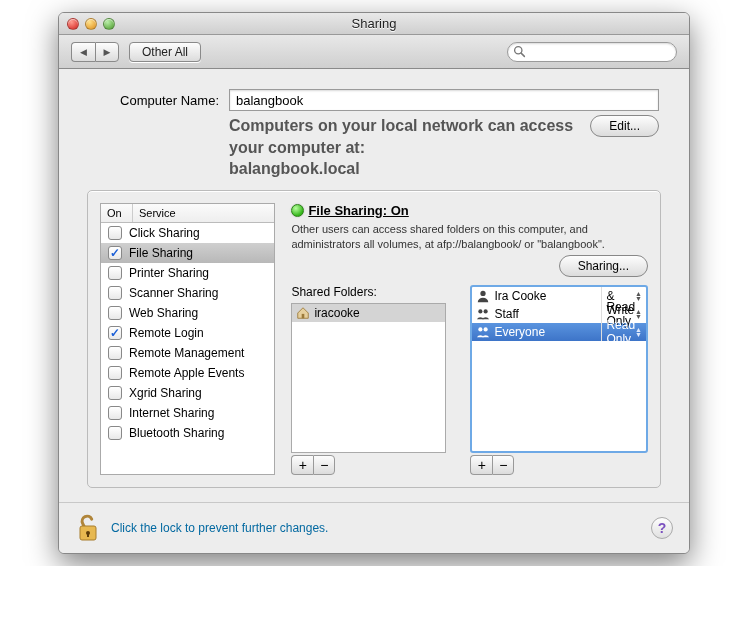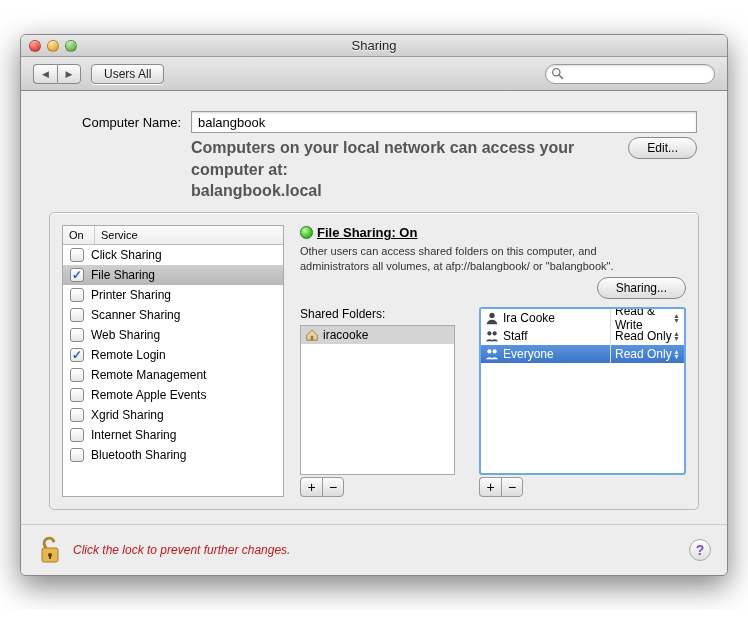--- a/index.html
+++ b/index.html
@@ -1,19 +1,19 @@
 <!DOCTYPE html>
 <html><head>
 <meta charset="utf-8">
 <style>
   * { box-sizing: border-box; margin: 0; padding: 0; font-family: "Lucida Grande", "Helvetica Neue", Arial, sans-serif; }
   body { background: #fff; }
   .window {
-    width: 708px;
-    margin: 34px auto;
+    width: 632px;
+    margin: 12px auto;
     border: 1px solid #888;
     border-radius: 6px;
     box-shadow: 0 10px 30px rgba(0,0,0,0.5);
     background: #ededed;
     overflow: hidden;
   }
   .titlebar {
     height: 22px;
     background: linear-gradient(#e8e8e8, #cfcfcf);
     border-bottom: 1px solid #999;
@@ -113,21 +113,21 @@
   .listbox.users .row-wrap { display:flex; height:18px;}
   .usr-left {flex:0 0 130px; border-right:1px solid #ddd; display:flex; align-items:center; padding:0 4px; gap:4px; font-size:12px;}
   .usr-right{flex:1; display:flex; align-items:center; padding:0 4px; font-size:12px; justify-content:space-between;}
   .stepper { display:flex; flex-direction:column; line-height:5px; font-size:7px; color:#555;}
   .lb-ctrl { display:flex; margin-top:2px;}
   .sq { width:22px; height:20px; border:1px solid #999; background:linear-gradient(#fdfdfd,#dcdcdc); font-size:14px; line-height:1; display:flex; align-items:center; justify-content:center;}
   .sq:first-child { border-radius:4px 0 0 4px; border-right:none;}
   .sq:last-child  { border-radius:0 4px 4px 0;}
   .footer { border-top:1px solid #c8c8c8; padding: 10px 16px; display:flex; align-items:center; gap:10px; background:#ededed;}
   .lock { width:26px; height:30px; }
-  .footer-text { font-size:12px; color:#b91c1c;font-style:italic;}
+  .footer-text { font-size:12px; color:#0369a1;}
   .help { margin-left:auto; width:22px; height:22px; border-radius:50%; border:1px solid #aaa; background:linear-gradient(#fdfdfd,#e0e0e0); color:#7a4fbf; font-weight:bold; display:flex; align-items:center; justify-content:center; font-size:14px;}
   .hl .usr-left, .hl .usr-right { color:#fff; }
   .users .hl { background: linear-gradient(#5a94df,#3d74c8);}
   .users .hl .stepper { color:#dfe9fb;}
   .house svg, .person svg, .group svg { width:14px; height:14px; display:block;}
 </style>
 </head>
 <body>
 
 <div class="window">
@@ -139,21 +139,21 @@
       <div class="tl-btn zoom"></div>
     </div>
     <div class="title">Sharing</div>
   </div>
 
   <div class="toolbar">
     <div class="seg">
       <button>◀</button>
       <button>▶</button>
     </div>
-    <button class="pill-btn">Users All</button>
+    <button class="pill-btn">Other All</button>
     <div class="searchwrap">
       <span class="mag">
         <svg viewBox="0 0 16 16">
             <circle cx="6.5" cy="6.5" r="4.5" fill="none" stroke="#777" stroke-width="1.6"></circle>
             <line x1="10" y1="10" x2="14" y2="14" stroke="#777" stroke-width="1.8" stroke-linecap="round"></line>
           </svg>
       </span>
       <input type="text" placeholder="" style="">
     </div>
   </div>

